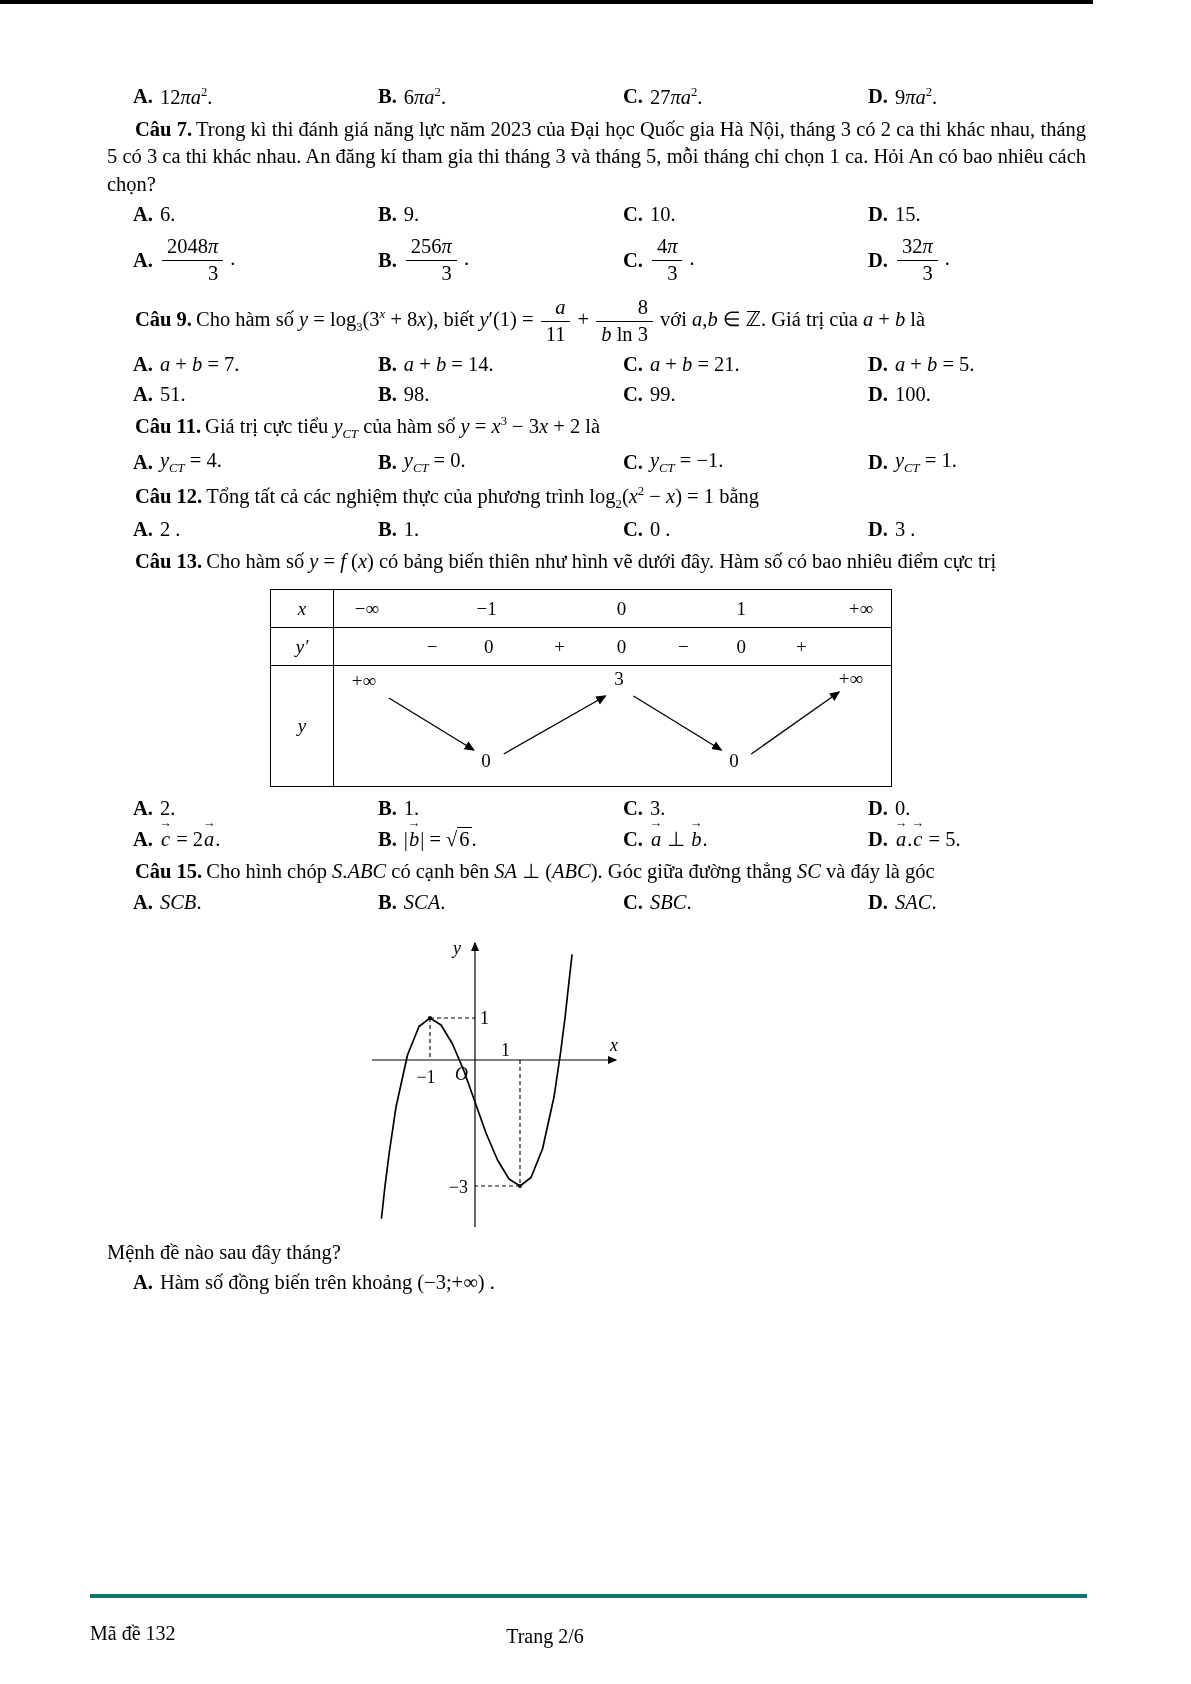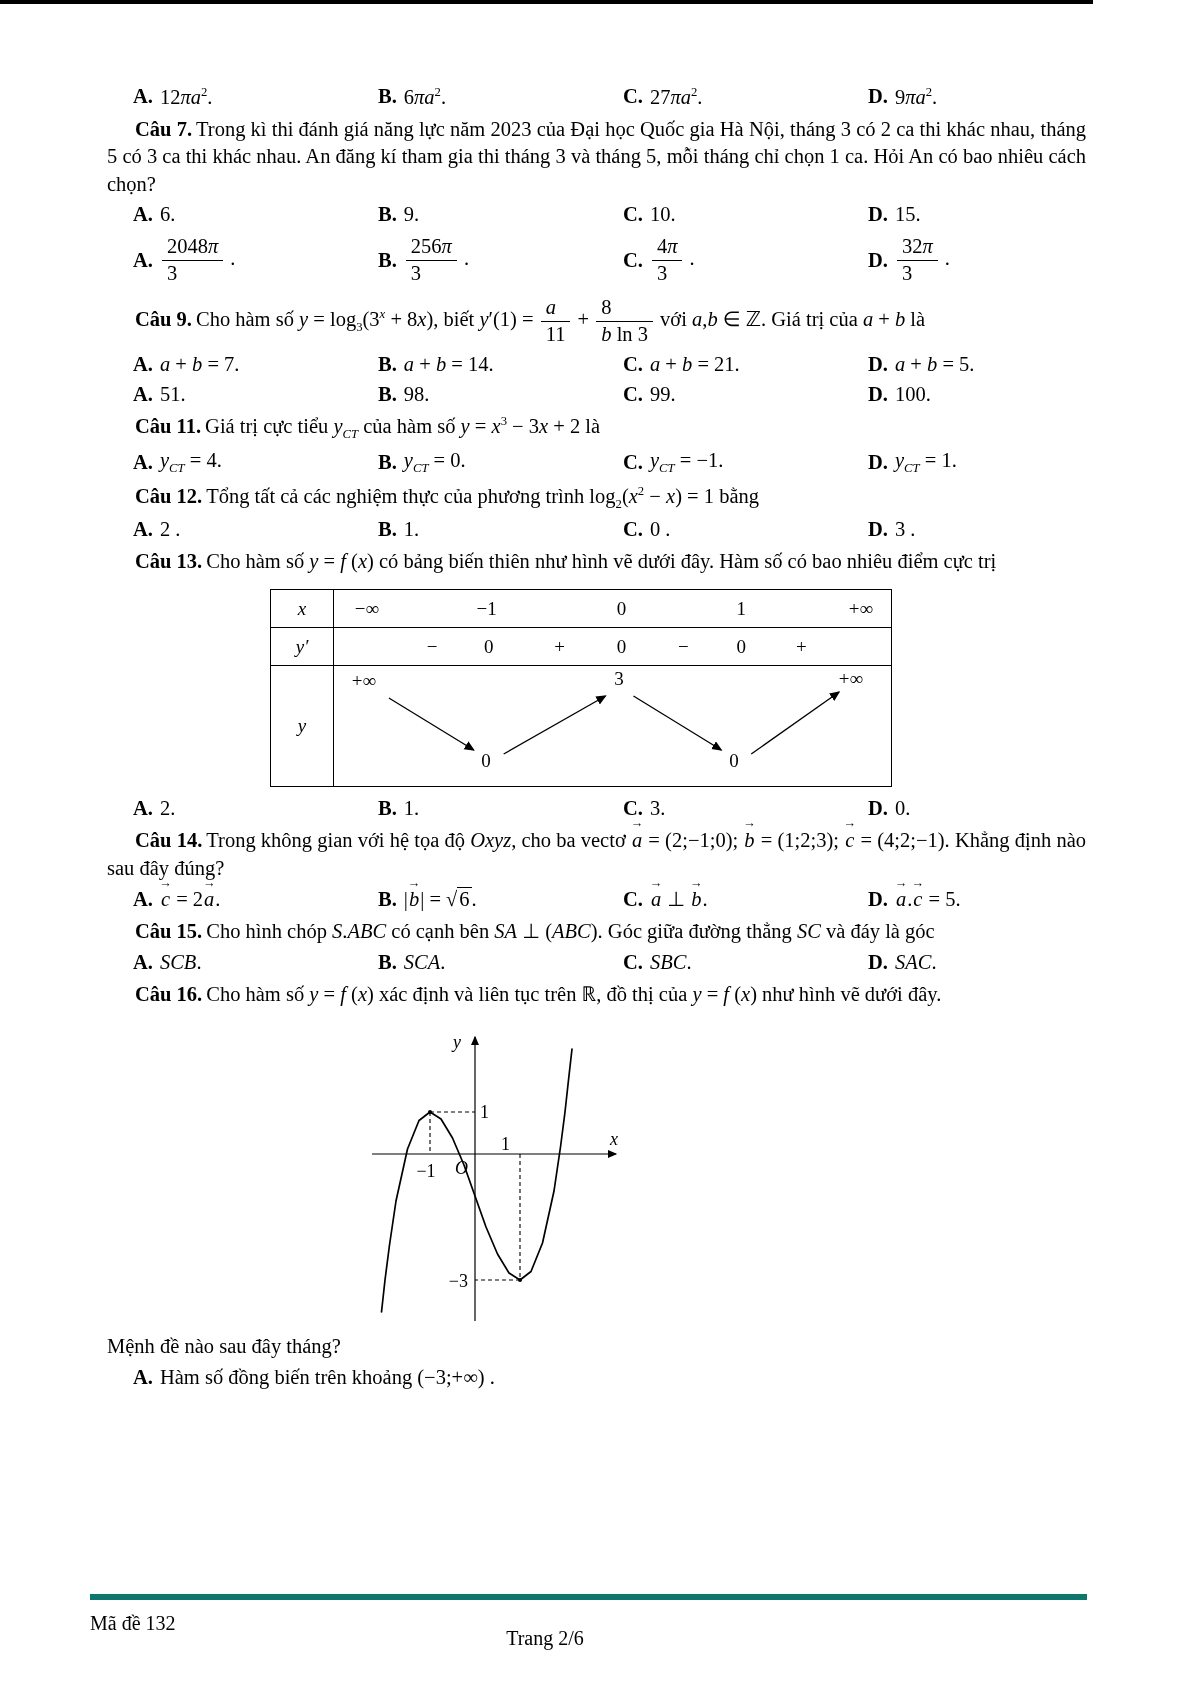--- a/index.html
+++ b/index.html
@@ -10,42 +10,42 @@
   .topbar{position:absolute;top:0;left:0;width:1093px;height:4px;background:#000;}
   .page{padding:80px 105px 0 107px;}
   .q-body{line-height:1.34;text-align:justify;margin:2px 0;}
   .q-label{font-weight:700;margin-right:4px;margin-left:28px;}
   .options{display:grid;grid-template-columns:245px 245px 245px 1fr;padding-left:26px;margin:5px 0 7px;align-items:center;}
   .options-single{grid-template-columns:1fr;}
   .option{display:flex;align-items:center;gap:7px;white-space:nowrap;}
   .opt-label{font-weight:700;}
   sup{font-size:0.62em;}
   sub{font-size:0.62em;}
-  .frac{display:inline-block;vertical-align:middle;text-align:left;line-height:1.15;margin:2px 2px;}
+  .frac{display:inline-block;vertical-align:middle;text-align:right;line-height:1.15;margin:2px 2px;}
   .frac .num{display:block;padding:0 5px 1px;border-bottom:1.3px solid #000;}
   .frac .den{display:block;padding:1px 5px 0;}
   .vec{position:relative;display:inline-block;padding:0 1px;}
   .vec::before{content:"\2192";position:absolute;left:50%;top:-0.95em;transform:translateX(-50%);font-size:0.62em;font-style:normal;}
   .sqrt-arg{border-top:1.4px solid #000;padding:0 2px;}
   
   .bbt{width:620px;margin:14px 0 10px 163px;border:1px solid #000;font-size:19px;}
   .bbt-row{display:flex;}
   .bbt-row + .bbt-row{border-top:1px solid #000;}
   .bbt-lab{width:62px;flex:0 0 62px;border-right:1px solid #000;display:flex;align-items:center;justify-content:center;font-style:italic;}
   .bbt-cells{position:relative;flex:1;}
   .bbt-head .bbt-cells,.bbt-sign .bbt-cells{height:37px;}
   .bbt-head .bbt-cells>span,.bbt-sign .bbt-cells>span{position:absolute;top:50%;transform:translate(-50%,-50%);}
   .bbt-canvas{height:120px;}
   .bbt-canvas>span{position:absolute;transform:translateX(-50%);}
   .bbt-canvas svg{position:absolute;left:0;top:0;width:100%;height:100%;}
   
   .figure-graph{margin:16px 0 4px 253px;}
   svg text{font-family:"Liberation Serif",serif;font-size:18px;}
   svg .it{font-style:italic;}
-  .footer{position:absolute;left:90px;top:1594px;width:997px;border-top:6px solid #0f766e;padding-top:12px;font-size:20px;}
+  .footer{position:absolute;left:90px;top:1594px;width:997px;border-top:4px solid #0f766e;padding-top:24px;font-size:20px;}
   .footer-center{position:absolute;left:455px;transform:translateX(-50%);top:27px;}
 </style>
 </head>
 <body>
 
 <div class="topbar"></div>
 
 <main class="page">
 
   <div class="options">
@@ -260,21 +260,20 @@
           <span class="opt-math">3.</span>
         </span>
         <span class="option">
           <b class="opt-label">D.</b> 
           <span class="opt-math">0.</span>
         </span>
       </div>
   </section>
 
   <section class="question">
-    <p class="q-body"><b class="q-label">Câu 14.</b><span>Trong không gian với hệ tọa độ <i>Oxyz</i>, cho ba vectơ  <span class="vec"><i>a</i></span> = (2;−1;0);  <span class="vec"><i>b</i></span> = (1;2;3);  <span class="vec"><i>c</i></span> = (4;2;−1). Khẳng định nào sau đây đúng?</span></p>
     <div class="options">
         <span class="option">
           <b class="opt-label">A.</b> 
           <span class="opt-math"><span class="vec"><i>c</i></span> = 2<span class="vec"><i>a</i></span>.</span>
         </span>
         <span class="option">
           <b class="opt-label">B.</b> 
           <span class="opt-math">|<span class="vec"><i>b</i></span>| = √<span class="sqrt-arg">6</span>.</span>
         </span>
         <span class="option">
@@ -304,21 +303,20 @@
           <span class="opt-math"><i>SBC</i>.</span>
         </span>
         <span class="option">
           <b class="opt-label">D.</b> 
           <span class="opt-math"><i>SAC</i>.</span>
         </span>
       </div>
   </section>
 
   <section class="question">
-    <p class="q-body"><b class="q-label">Câu 16.</b><span>Cho hàm số  <i>y</i> = <i>f</i> (<i>x</i>)  xác định và liên tục trên  ℝ,  đồ thị của  <i>y</i> = <i>f</i> (<i>x</i>)  như hình vẽ dưới đây.</span></p>
 
     <div class="figure-graph">
       <svg width="270" height="300" viewBox="0 0 270 300">
         <defs>
           <marker id="arrG" markerWidth="9" markerHeight="8" refX="7" refY="3.5" orient="auto">
             <path d="M0,0 L8,3.5 L0,7 z" fill="#000"></path>
           </marker>
         </defs>
         <g>
           <line x1="12" y1="130" x2="256" y2="130" stroke="#000" stroke-width="1.2" marker-end="url(#arrG)"></line>

